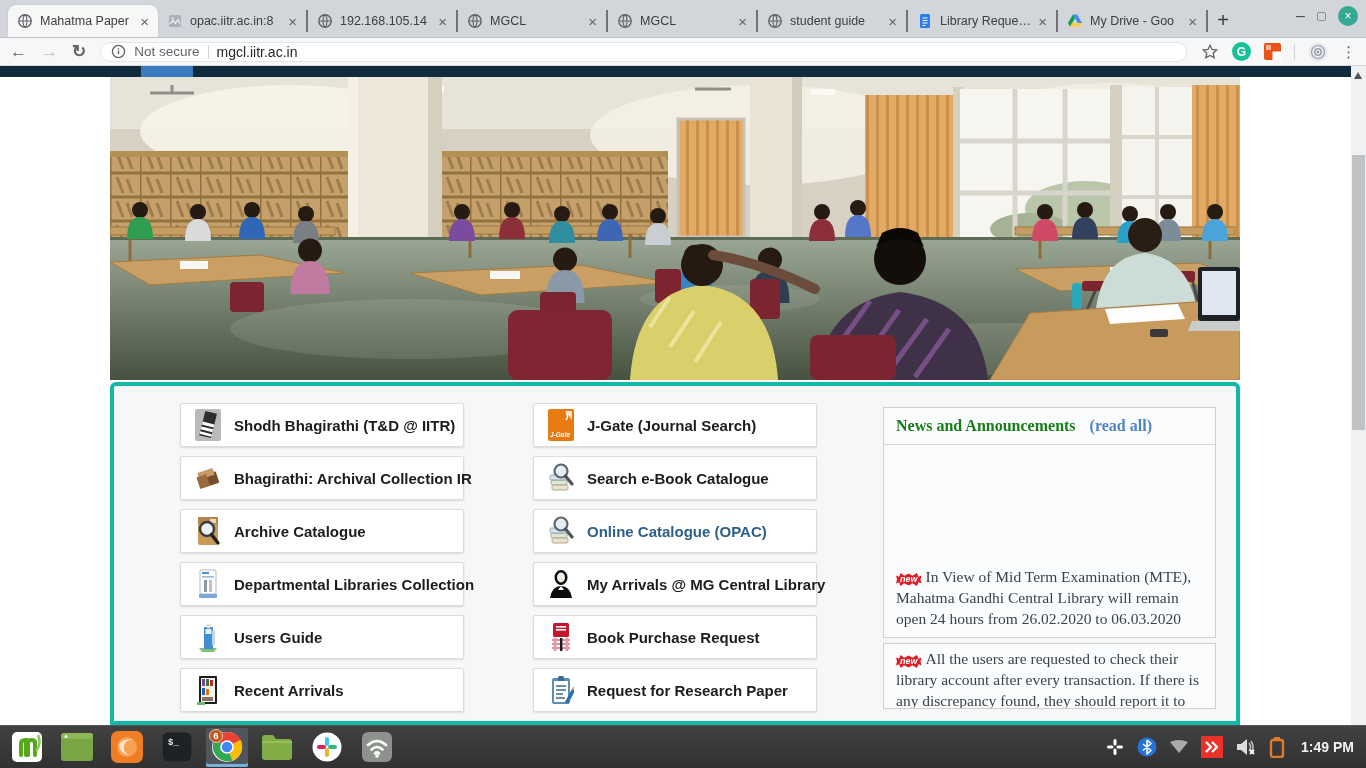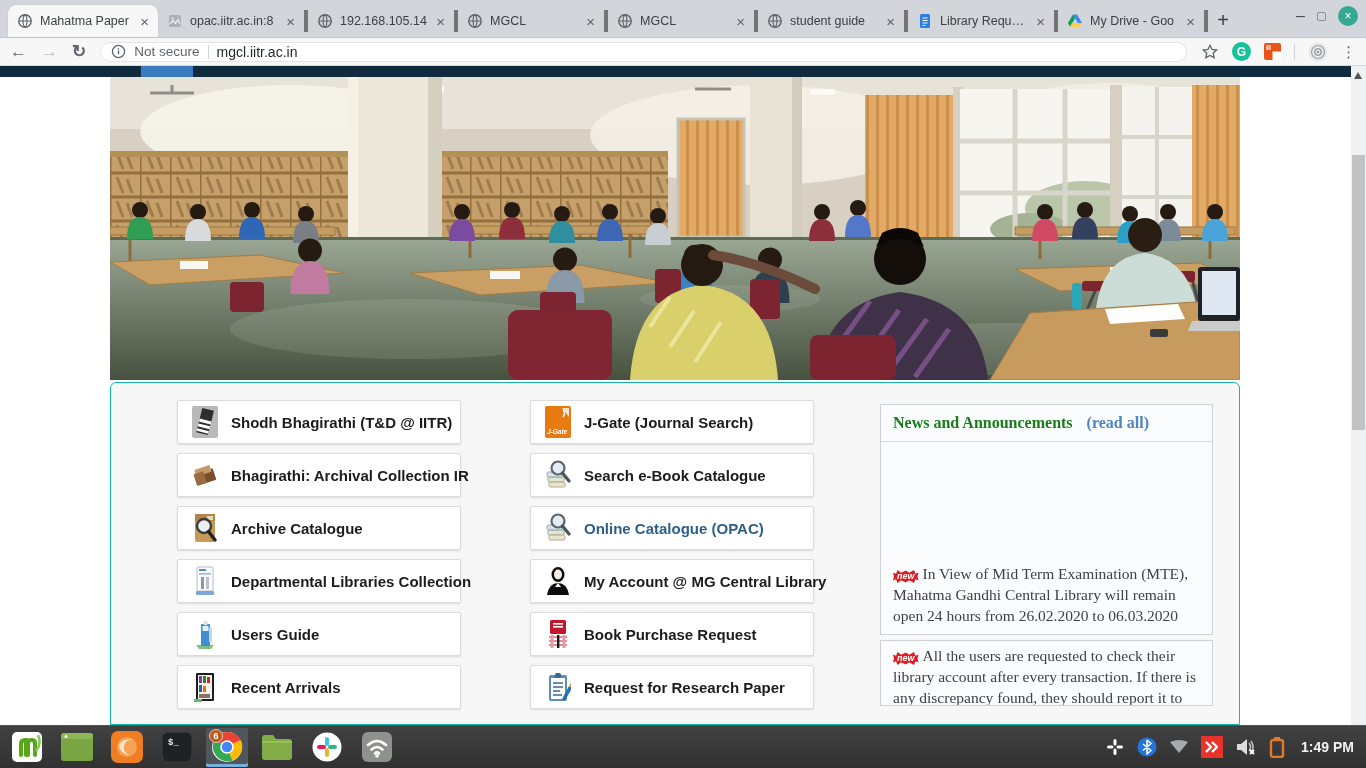--- a/index.html
+++ b/index.html
@@ -8,21 +8,21 @@
   *{box-sizing:border-box; margin:0; padding:0;}
   html,body{width:1366px;height:768px;}
   body{position:relative;overflow:hidden;background:#fff;font-family:"Liberation Sans",sans-serif;}
 
   
   .titlebar{position:absolute;top:0;left:0;width:1366px;height:38px;background:#d2d5d9;border-bottom:1px solid #c3c6ca;}
   .tabstrip{position:absolute;left:8px;bottom:0;display:flex;align-items:flex-end;height:38px;}
   .tab{width:150px;height:32px;display:flex;align-items:center;gap:7px;padding:0 9px;font-size:12.5px;color:#3c4043;cursor:default;}
   .tab .ttl{flex:1;white-space:nowrap;overflow:hidden;text-overflow:ellipsis;}
   .tab .tclose{font-size:15px;color:#5f6368;line-height:1;}
-  .tab.inactive{border-right:4px solid #737373;height:22px;margin-bottom:5px;}
+  .tab.inactive{border-right:2px solid #737373;height:22px;margin-bottom:5px;}
   .tab.inactive:last-of-type{border-right:none;}
   .tab.active{background:#f7f7f7;border-radius:8px 8px 0 0;height:32px;box-shadow:0 0 1px rgba(0,0,0,.25);}
   .fav{width:16px;height:16px;flex:0 0 16px;display:inline-flex;}
   .newtab{width:30px;height:30px;margin-bottom:2px;display:flex;align-items:center;justify-content:center;font-size:20px;color:#3c4043;}
   .winctl{position:absolute;right:8px;top:6px;display:flex;align-items:center;gap:12px;}
   .winctl .mini{color:#4a4d50;font-size:16px;line-height:1;}
   .winctl .rest{width:9px;height:9px;border:1.5px solid #8d9094;border-radius:2px;}
   .winctl .clos{width:20px;height:20px;border-radius:50%;background:#35a893;color:#fff;font-size:12px;display:flex;align-items:center;justify-content:center;}
 
   .toolbar{position:absolute;top:38px;left:0;width:1366px;height:28px;background:#f7f7f7;border-bottom:1px solid #d8d9db;display:flex;align-items:center;padding:0 10px;gap:14px;}
@@ -36,21 +36,21 @@
   .tbsep{width:1px;height:16px;background:#d0d3d7;}
   .dots{font-size:15px;color:#5f6368;letter-spacing:0;}
 
   
   .viewport{position:absolute;top:66px;left:0;width:1351px;height:659px;background:#fff;overflow:hidden;}
   .navstrip{position:absolute;top:0;left:0;width:1351px;height:11px;background:var(--navbar);}
   .navactive{position:absolute;top:0;left:141px;width:52px;height:11px;background:var(--nav_active);}
   .photo{position:absolute;left:110px;top:11px;width:1130px;height:303px;overflow:hidden;background:#ddd6c8;}
   .photo svg{display:block;width:100%;height:100%;}
 
-  .card{position:absolute;left:110px;top:316px;width:1130px;height:343px;background:#f6f7f6;border:1px solid #14b8a6;border-radius:6px 6px 0 0;}
+  .card{position:absolute;left:110px;top:316px;width:1130px;height:343px;background:#f6f7f6;border:4px solid #14b8a6;border-radius:6px 6px 0 0;}
 
   .btncol{position:absolute;top:17px;width:284px;}
   .col-left{left:66px;}
   .col-mid{left:419px;}
   .btnrow{height:44px;margin-bottom:9px;background:#fff;border:1px solid #dcdcdc;border-radius:2px;box-shadow:0 1px 2px rgba(0,0,0,.12);display:flex;align-items:center;padding:0 10px 0 14px;gap:13px;cursor:pointer;}
   .bicon{width:26px;height:32px;flex:0 0 26px;display:inline-flex;align-items:center;justify-content:center;}
   .blabel{font-size:15px;font-weight:bold;color:#1c1c1c;white-space:nowrap;}
   .blabel.linkblue{color:var(--link_blue);}
 
   .news{position:absolute;left:769px;top:21px;width:333px;}
@@ -485,21 +485,21 @@
       </div>
       <div class="btnrow">
         <span class="bicon">
             <svg viewBox="0 0 26 32">
               <path d="M13 2a6.5 7.5 0 1 1 0 15 6.5 7.5 0 0 1 0-15Z" fill="#0c0c0c"></path>
               <ellipse cx="13" cy="9.5" rx="4" ry="5" fill="#f2ece2"></ellipse>
               <path d="M2 30q2-12 11-12t11 12Z" fill="#0c0c0c"></path>
               <path d="M13 18l-3 4h6Z" fill="#fff"></path>
             </svg>
           </span>
-        <span class="blabel">My Account @ MG Central Library</span>
+        <span class="blabel">My Arrivals @ MG Central Library</span>
       </div>
       <div class="btnrow">
         <span class="bicon">
             <svg viewBox="0 0 26 32">
               <rect x="5" y="2" width="16" height="14" rx="1.5" fill="#c4162d"></rect>
               <rect x="8" y="5" width="10" height="1.6" fill="#fff"></rect>
               <rect x="8" y="8" width="10" height="1.6" fill="#fff"></rect>
               <g stroke="#d96a78" stroke-width="1.4">
                 <path d="M4 19h18M4 23h18M4 27h18"></path>
               </g>

